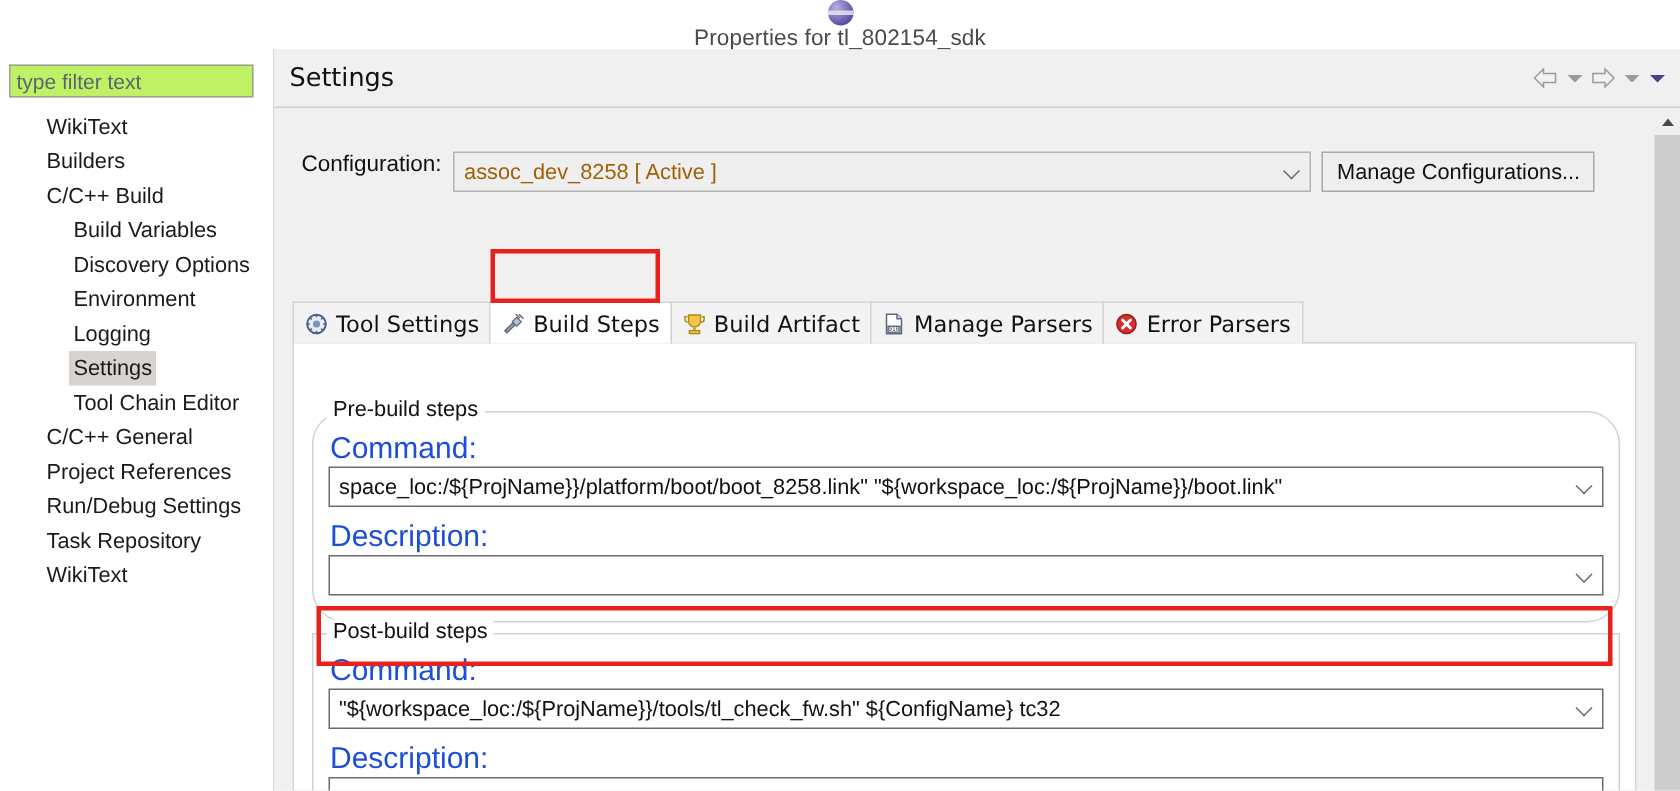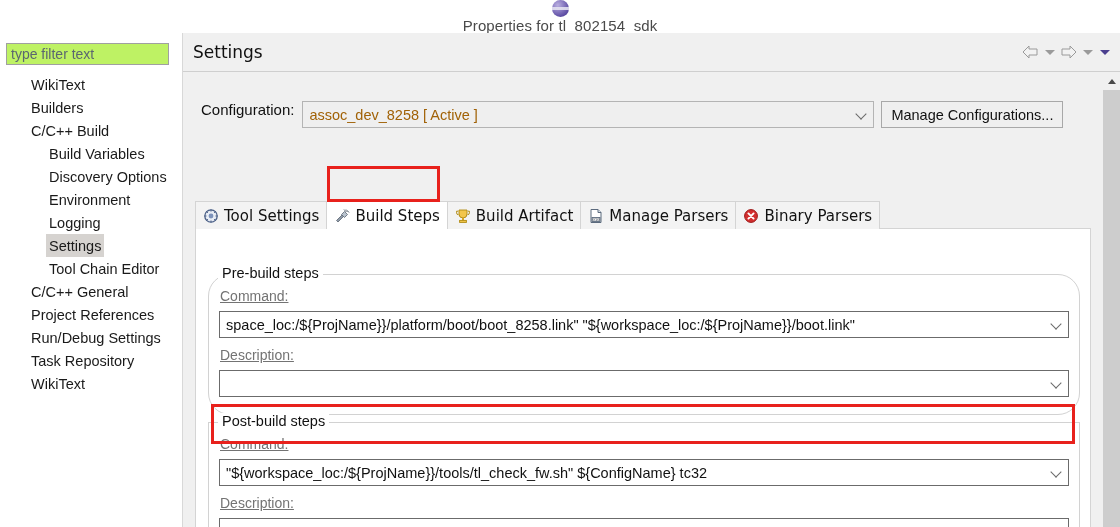--- a/index.html
+++ b/index.html
@@ -147,21 +147,21 @@
   .redbox-cmd { left: 211px; top: 404px; width: 864px; height: 40px; }
 
   
   .groupbox {
     position: absolute; border: 1px solid #d2d2d2; background: transparent;
   }
   .group-legend {
     position: absolute; top: -10px; left: 9px; background: #ffffff;
     padding: 0 4px; font-size: 14.5px; color: #111; white-space: nowrap;
   }
-  .field-label { font-size: 14px; color: #737373; white-space: nowrap; text-decoration: underline; }
+  .field-label { font-size: 20px; color: #1d4ed8; white-space: nowrap; }
   .field-combo {
     background: #ffffff; border: 1px solid #6b6b6b; height: 27px;
     font-size: 14.5px; color: #111; text-align: center;
   }
 
   .tabpanel {
     position: absolute; left: 12px; top: 155px; width: 896px; height: 300px;
     background: #ffffff; border: 1px solid #d4d4d4;
   }
 
@@ -299,21 +299,21 @@
               <rect x="4" y="9.5" width="8" height="4" fill="#ffffff" stroke="#5b6a7d" stroke-width=".9"></rect>
               <text x="8" y="12.9" font-size="4.2" text-anchor="middle" fill="#2c3745" font-family="DejaVu Sans Mono, monospace">010</text>
             </svg></span>
           <span>Manage Parsers</span>
         </div>
         <div class="tab">
           <span class="tab-icon"><svg width="16" height="16" viewBox="0 0 16 16">
               <circle cx="8" cy="8" r="6.4" fill="#d32f2f" stroke="#9c1818" stroke-width="1"></circle>
               <path d="M5.4 5.4 L10.6 10.6 M10.6 5.4 L5.4 10.6" stroke="#ffffff" stroke-width="1.9" stroke-linecap="round"></path>
             </svg></span>
-          <span>Binary Parsers</span>
+          <span>Error Parsers</span>
         </div>
       </div>
 
     <div class="groupbox" style="left:25px; top:201px; width:872px; height:141px;border-radius:22px;">
       <span class="group-legend">Pre-build steps</span>
       <div class="field-label" style="position:absolute; left:11px; top:13px;">Command:</div>
       <div class="combo field-combo" style="position:absolute; left:10px; top:36px; width:850px;">
         <span>space_loc:/${ProjName}}/platform/boot/boot_8258.link" "${workspace_loc:/${ProjName}}/boot.link"</span>
         <span class="chev"></span>
       </div>

